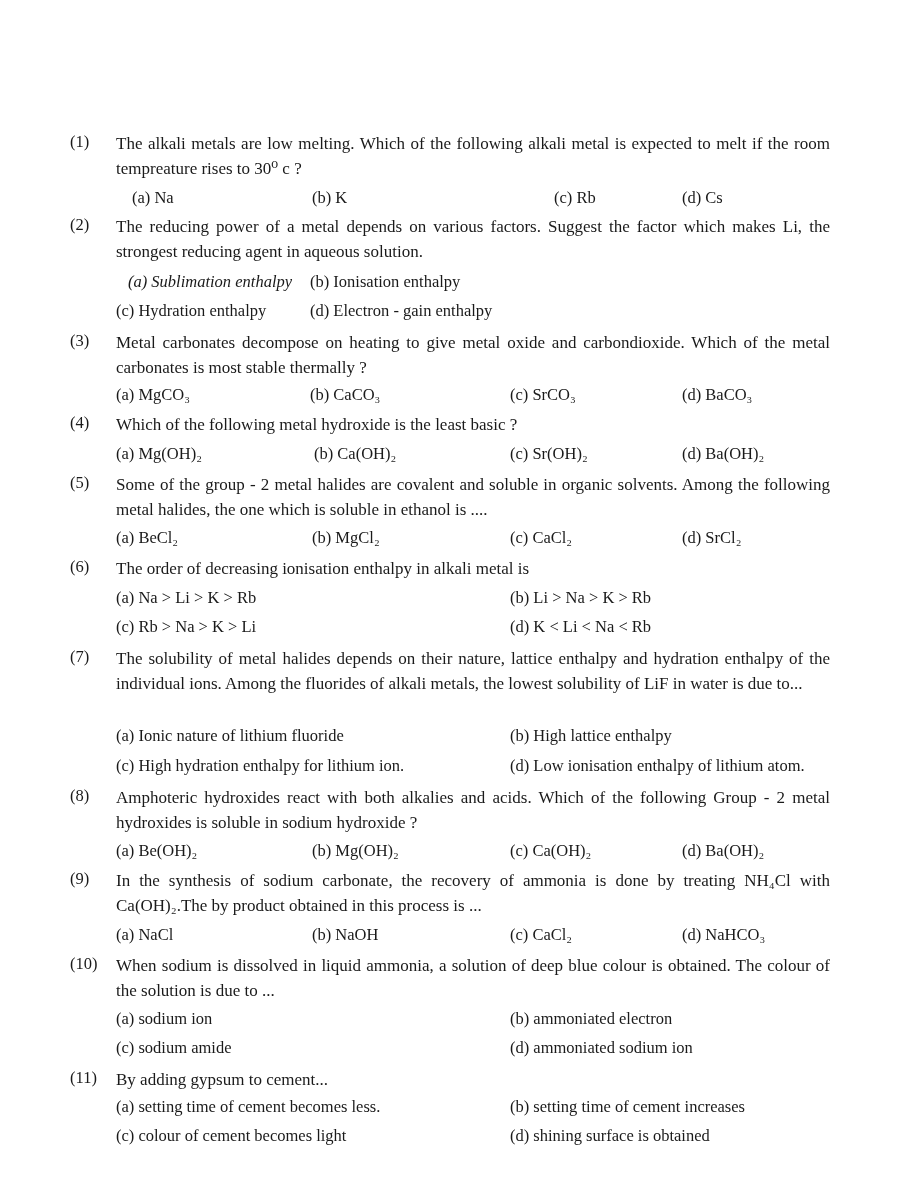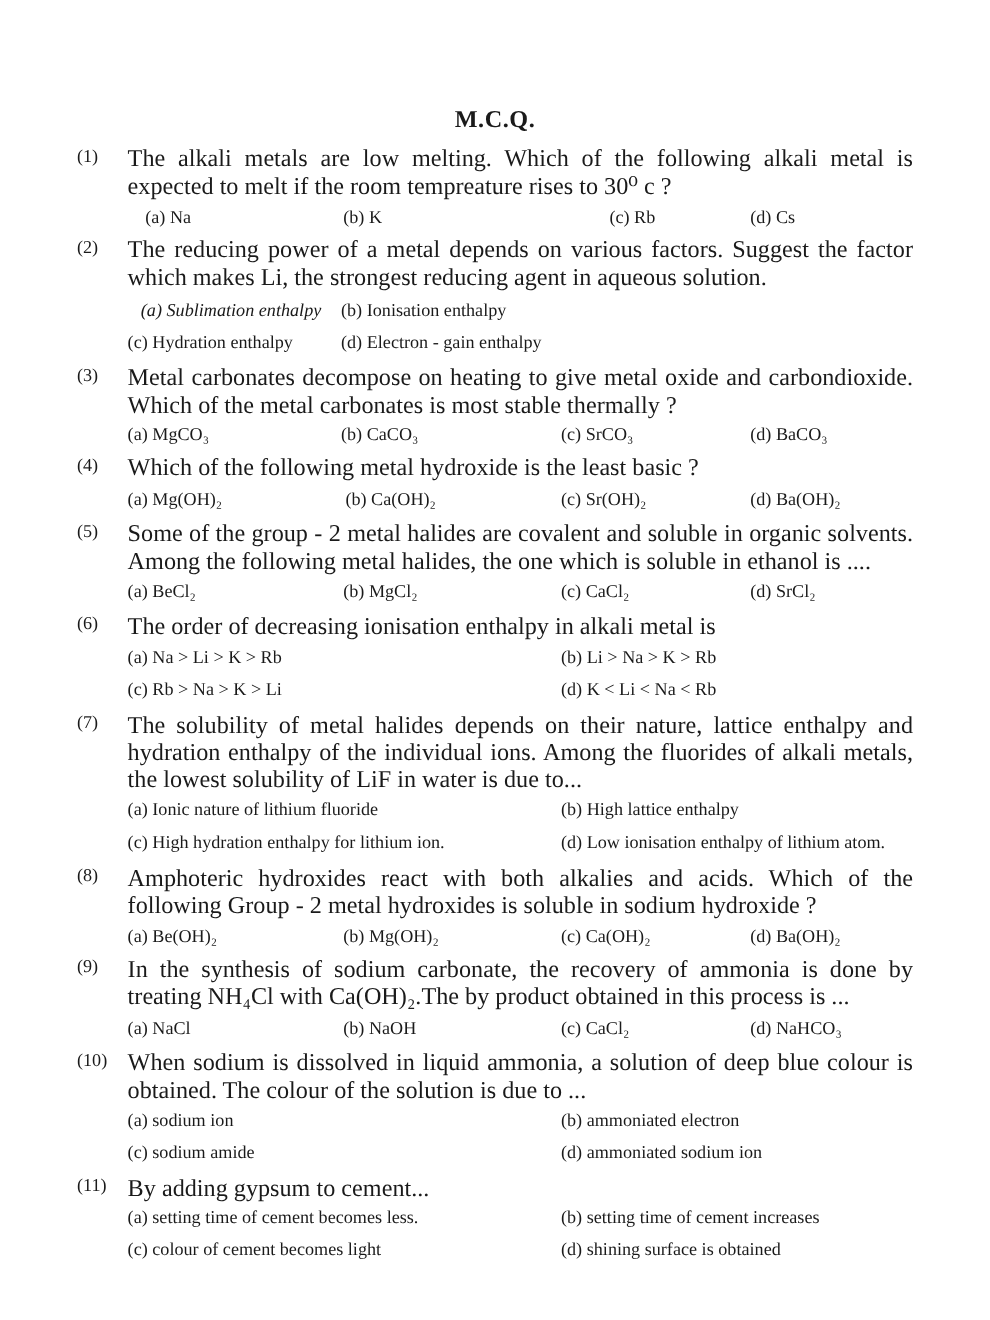--- a/index.html
+++ b/index.html
@@ -14,30 +14,29 @@
     font-size: 20px; letter-spacing: 0.3px; word-spacing: 3px;
   }
   .title {
     position: absolute; left: 0; width: 900px; top: 95px; text-align: center;
     font-size: 22px; font-weight: bold; letter-spacing: 0.5px;
   }
   .q { position: absolute; left: 0; width: 900px; }
   .qnum { position: absolute; left: 70px; font-size: 16.5px; }
   .qtext {
     position: absolute; left: 116px; width: 714px;
-    font-size: 22px; line-height: 24.5px; text-align: justify;
+    font-size: 17px; line-height: 24.5px; text-align: justify;
   }
   .opt { position: absolute; font-size: 16.5px; white-space: nowrap; }
 </style>
 </head>
 <body>
 
 <div class="page">
 
-  <div class="title">M.C.Q.</div>
 
   <div class="q" style="top:132px;">
     <span class="qnum">(1)</span>
     <div class="qtext">The alkali metals are low melting. Which of the following alkali metal is expected to melt if the room tempreature rises to 30⁰ c ?</div>
     <span class="opt" style="left:132px; top:56px;">(a) Na</span>
     <span class="opt" style="left:312px; top:56px;">(b) K</span>
     <span class="opt" style="left:510px; top:56px;margin-left:44px;">(c) Rb</span>
     <span class="opt" style="left:682px; top:56px;">(d) Cs</span>
   </div>
 

